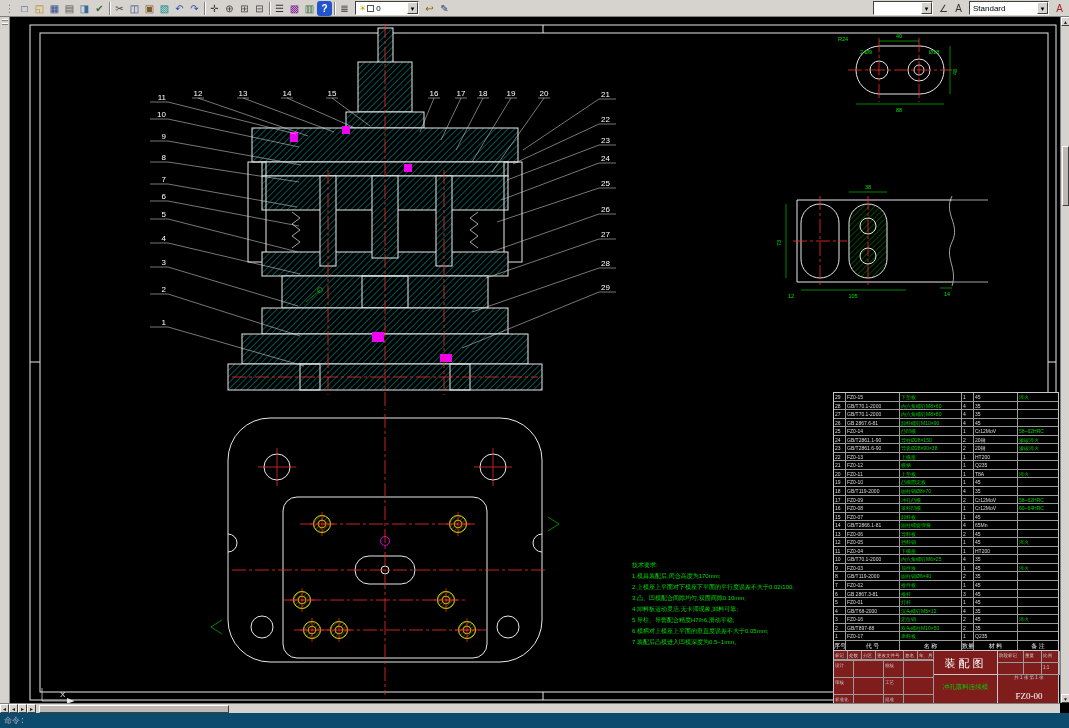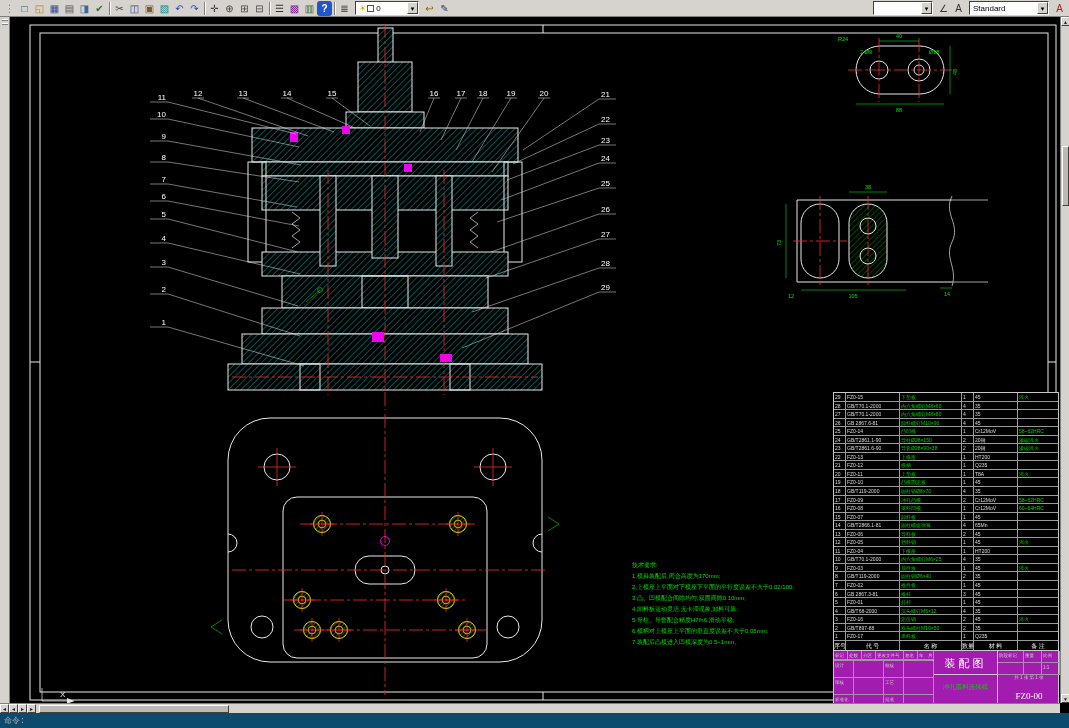--- a/index.html
+++ b/index.html
@@ -67,21 +67,21 @@
   .bomrow{display:grid;grid-template-columns:12px 54px 62px 12px 44px 41px;height:8.55px;
     border-bottom:0.5px solid #9a9a9a;overflow:hidden}
   .bomhdr{display:grid;grid-template-columns:12px 54px 62px 12px 44px 41px;height:10px;
     border-bottom:0.5px solid #c8c8c8;overflow:hidden}
   .bc{font-size:5px;line-height:8.5px;color:#ddd;border-right:0.5px solid #9a9a9a;
     padding-left:1px;white-space:nowrap;overflow:hidden}
   .bc.c2,.bc.c5{color:#00d000}
   .bomhdr .bc{font-size:6px;line-height:10px;color:#eee;text-align:center;padding:0}
 
   
-  .tblock{position:absolute;left:823px;top:633px;width:226px;height:59px;background:#a21caf;
+  .tblock{position:absolute;left:823px;top:633px;width:226px;height:59px;background:#7f1d1d;
     border:0.5px solid #c8c8c8;display:grid;grid-template-columns:100px 64px 62px}
   .tb-left{border-right:0.5px solid #c8c8c8;display:flex;flex-direction:column}
   .tb-row1{display:grid;grid-template-columns:14px 14px 14px 28px 14px 16px;height:10px;
     border-bottom:0.5px solid #9a9a9a}
   .tb-sign{display:grid;grid-template-columns:20px 30px 20px 30px;flex:1}
   .tbc{font-size:4.5px;line-height:9px;color:#ccc;border-right:0.5px solid #9a9a9a;
     border-bottom:0.5px solid #9a9a9a;white-space:nowrap;overflow:hidden;padding-left:1px}
   .tb-mid{border-right:0.5px solid #c8c8c8;display:flex;flex-direction:column}
   .tb-title{height:24px;border-bottom:0.5px solid #c8c8c8;color:#fff;font-size:11px;
     text-align:center;line-height:24px;letter-spacing:3px}

